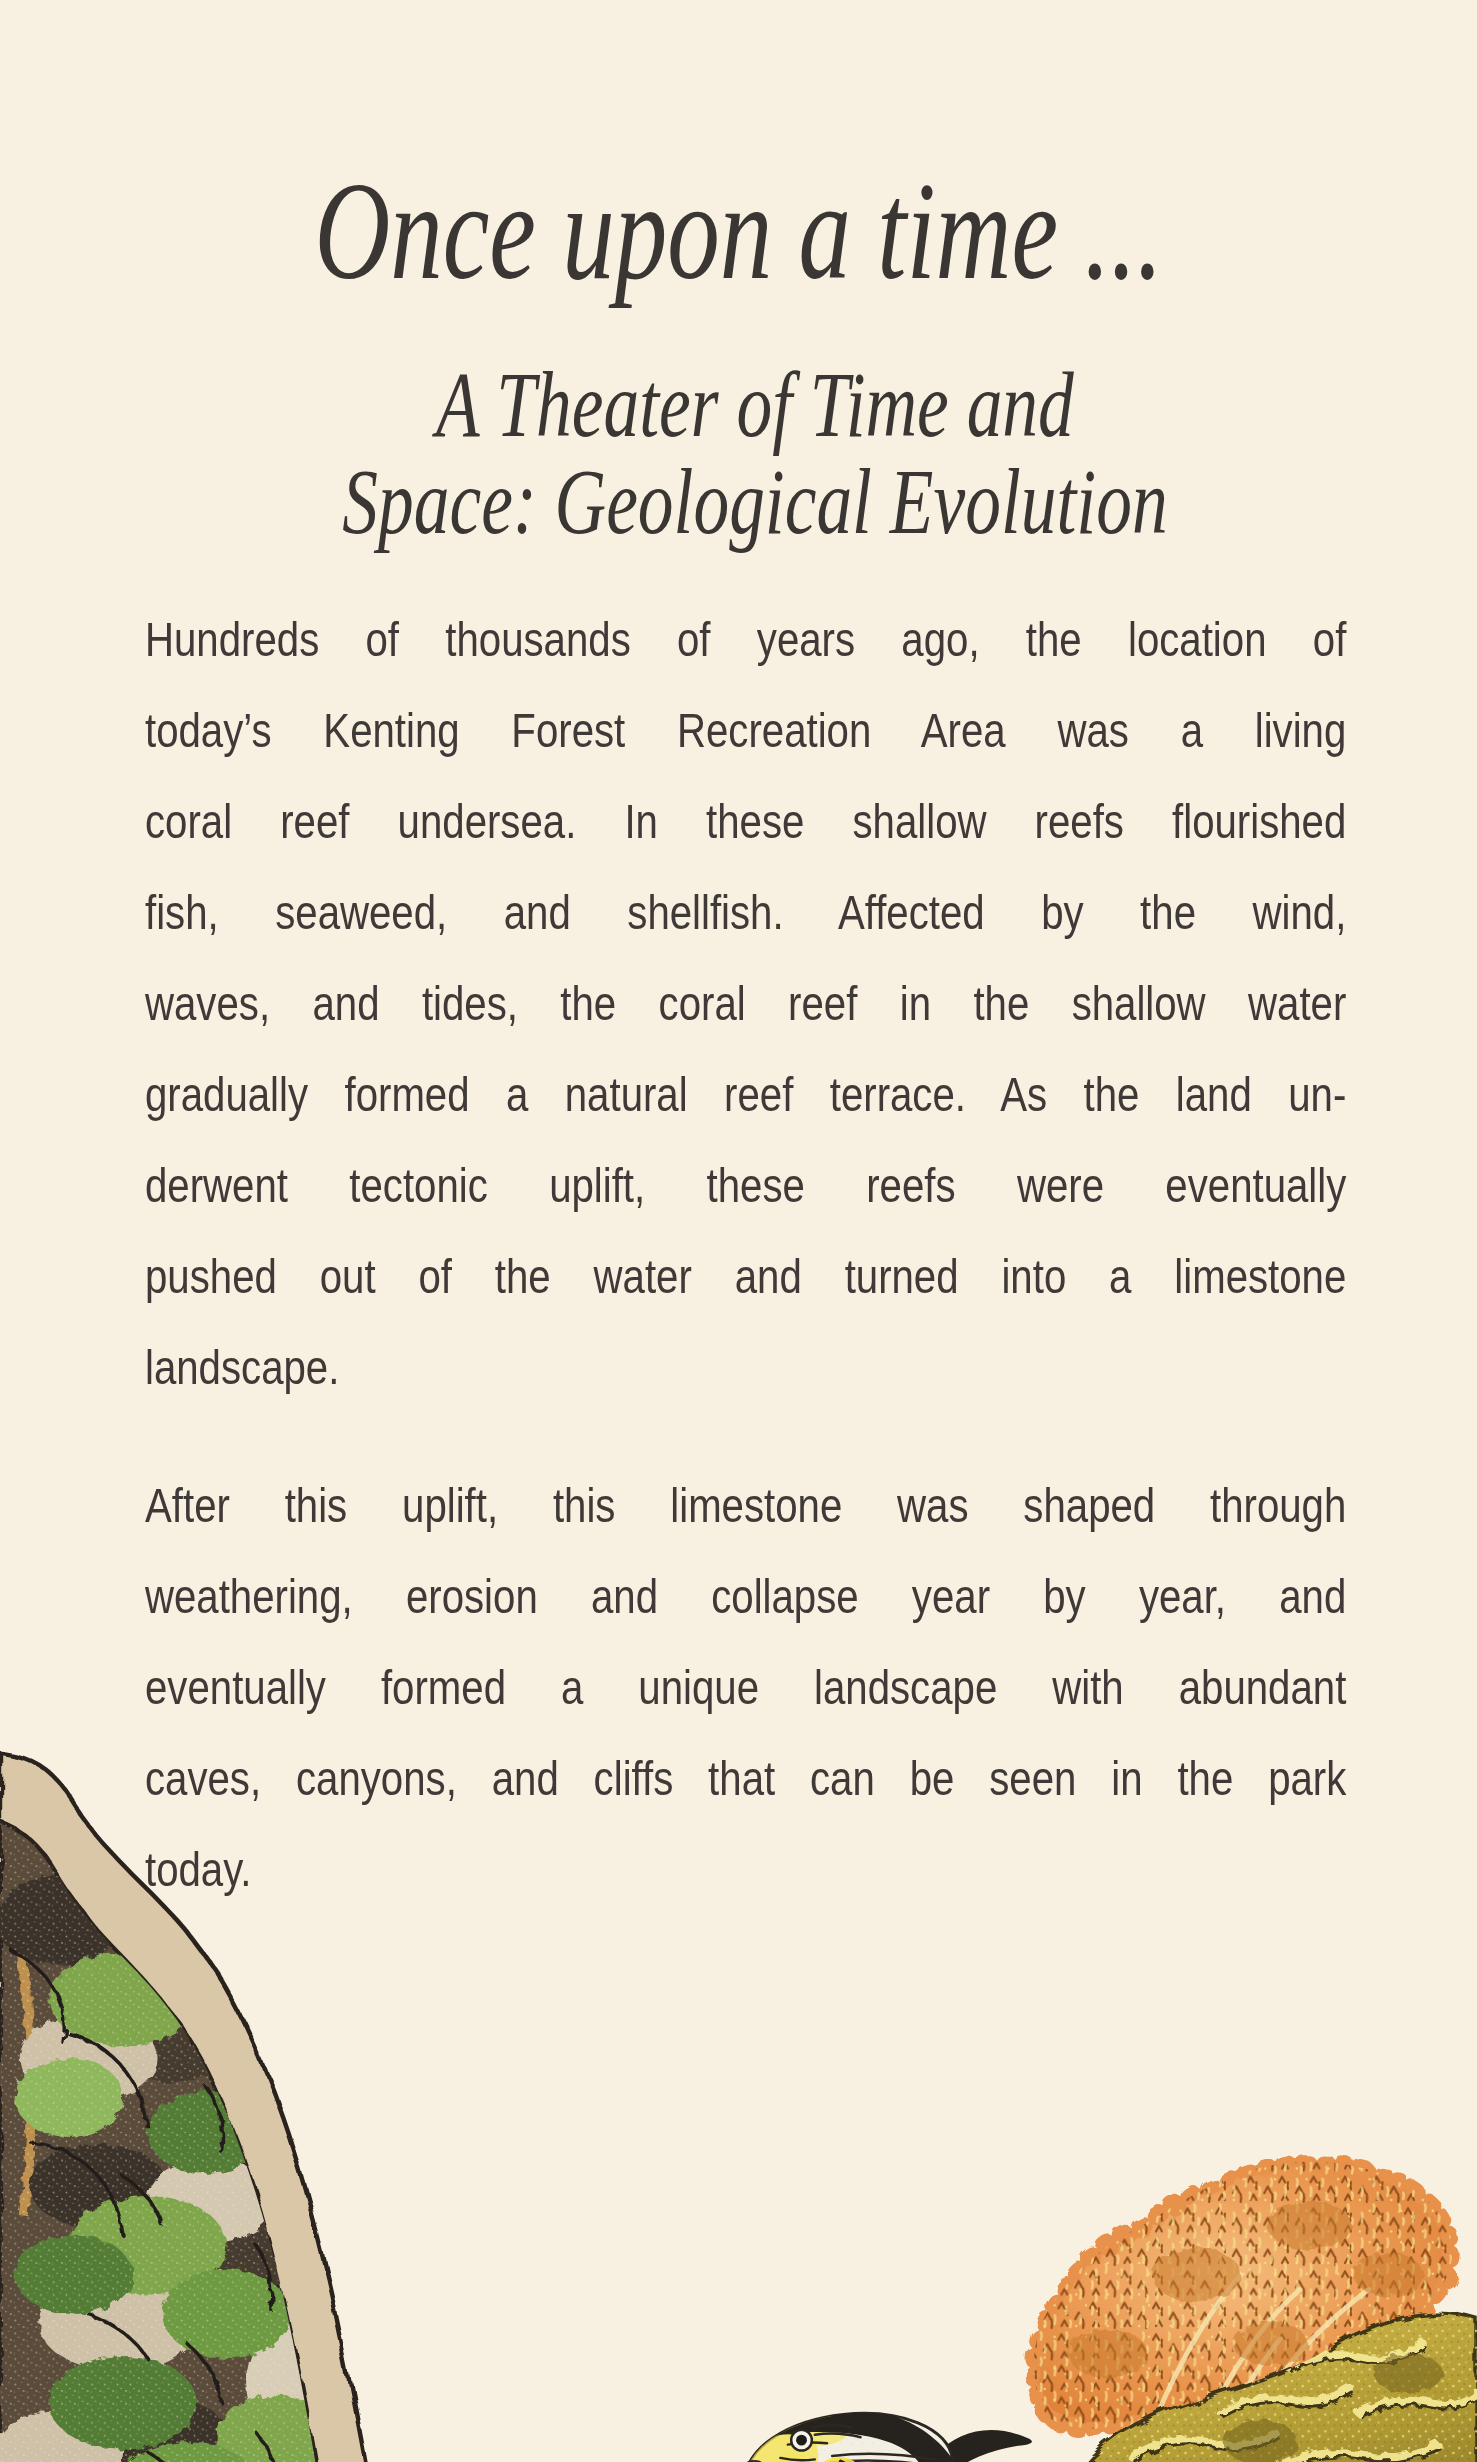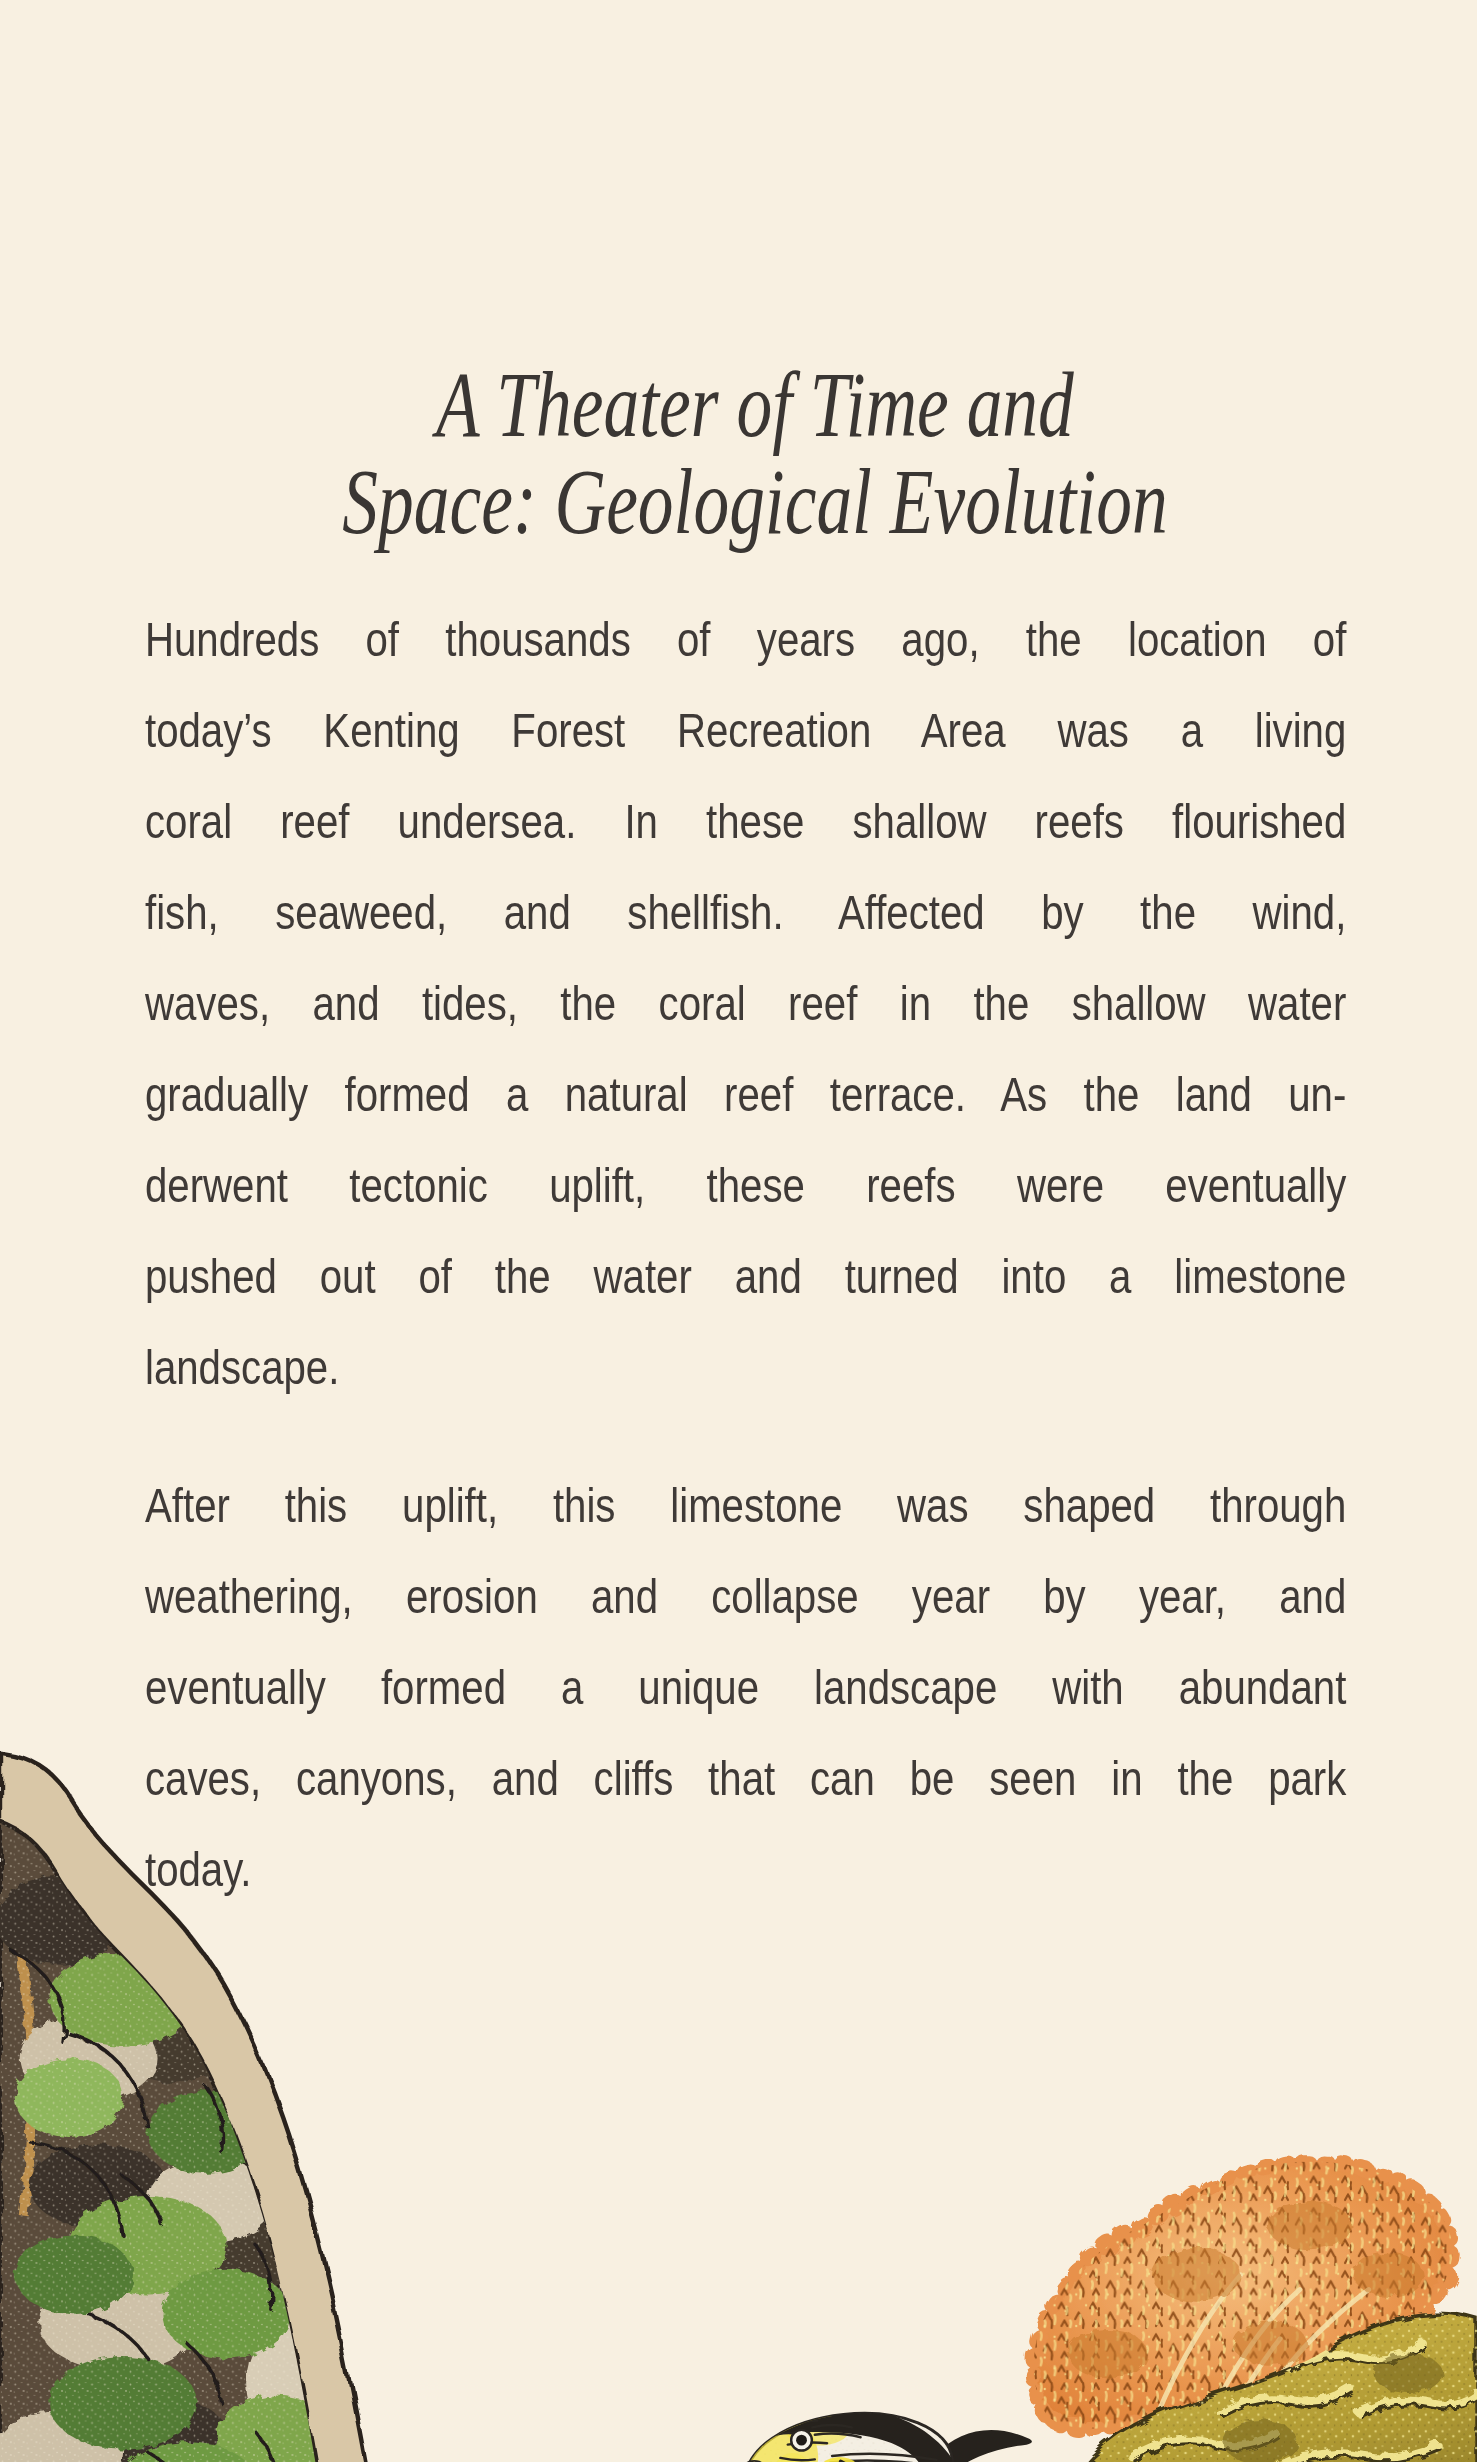--- a/index.html
+++ b/index.html
@@ -58,20 +58,21 @@
     text-align-last:left;
   }
   
   .art{position:absolute;left:0;top:0;width:1477px;height:2626px;pointer-events:none;}
 </style>
 </head>
 <body>
 
 <div class="page">
 
+  <h1 class="title-wrap"><span class="sqz-title">Once upon a time ...</span></h1>
 
   <h2 class="subtitle-wrap"><span class="sqz-sub"><span class="sub-line">A Theater of Time and</span><span class="sub-line">Space: Geological Evolution</span></span></h2>
 
   <main class="body-text">
     <div class="paragraph para-1">
         <div class="line">Hundreds of thousands of years ago, the location of</div>
         <div class="line">today’s Kenting Forest Recreation Area was a living</div>
         <div class="line">coral reef undersea. In these shallow reefs flourished</div>
         <div class="line">fish, seaweed, and shellfish. Affected by the wind,</div>
         <div class="line">waves, and tides, the coral reef in the shallow water</div>

